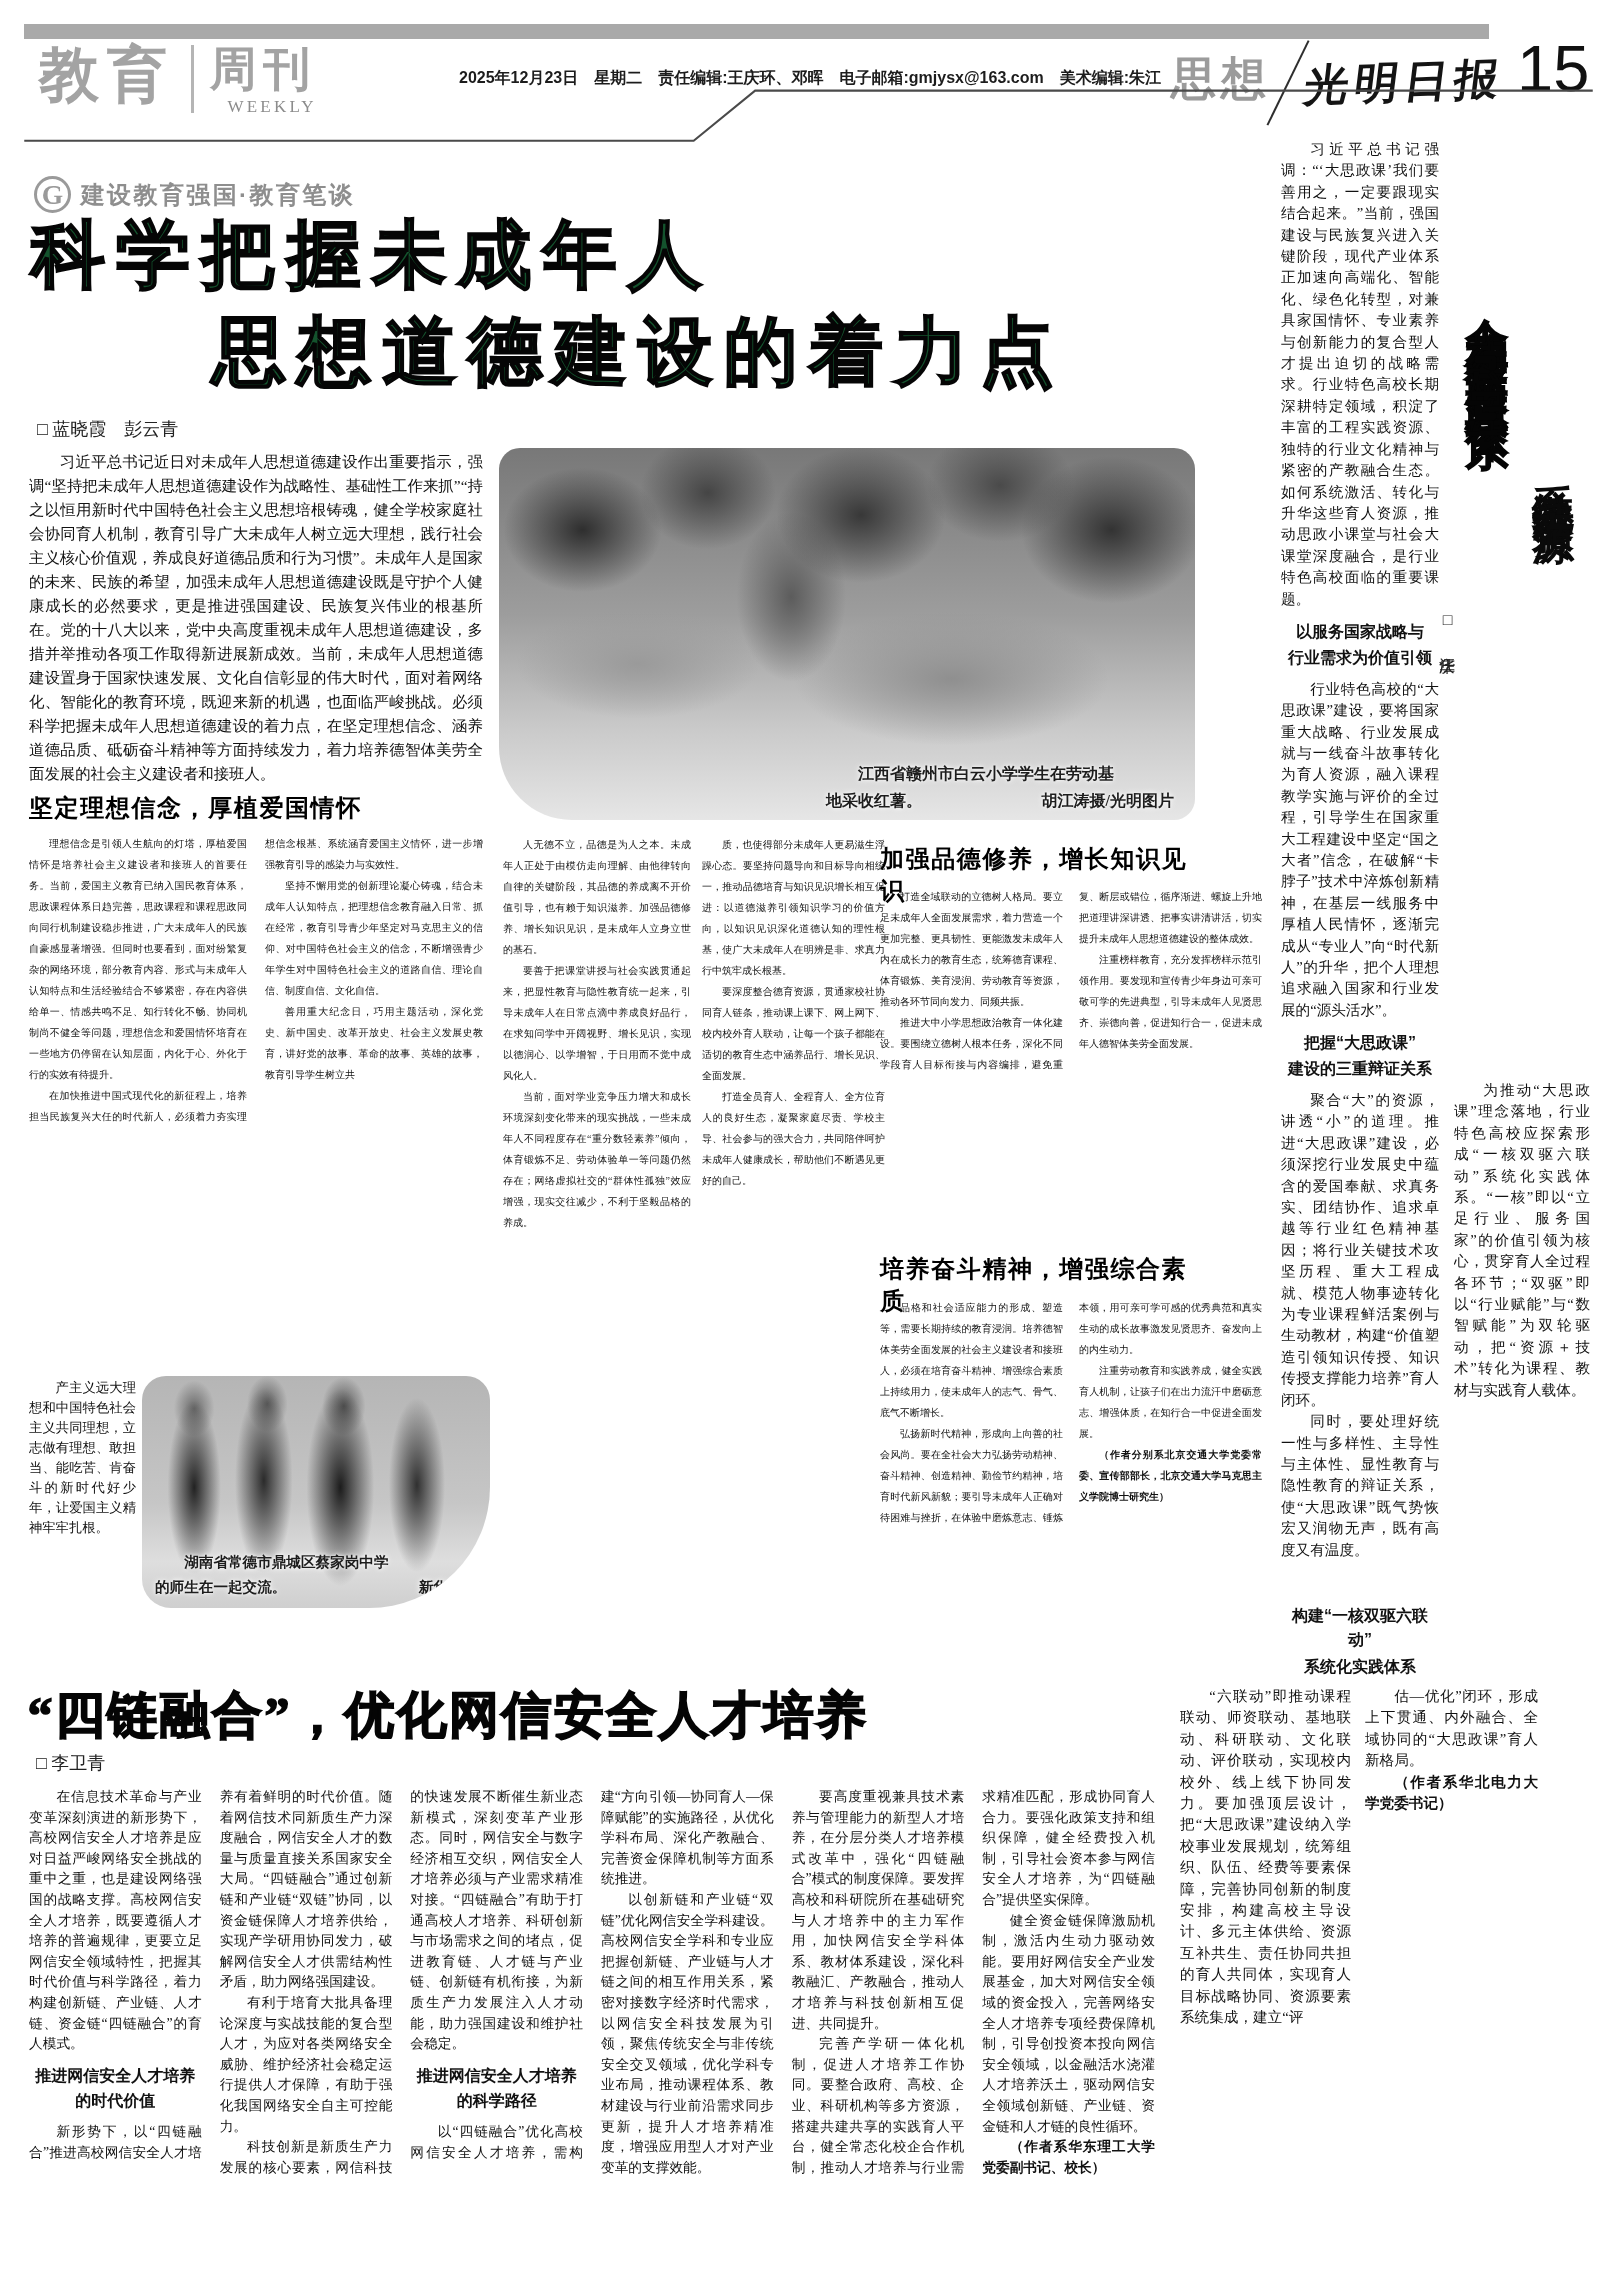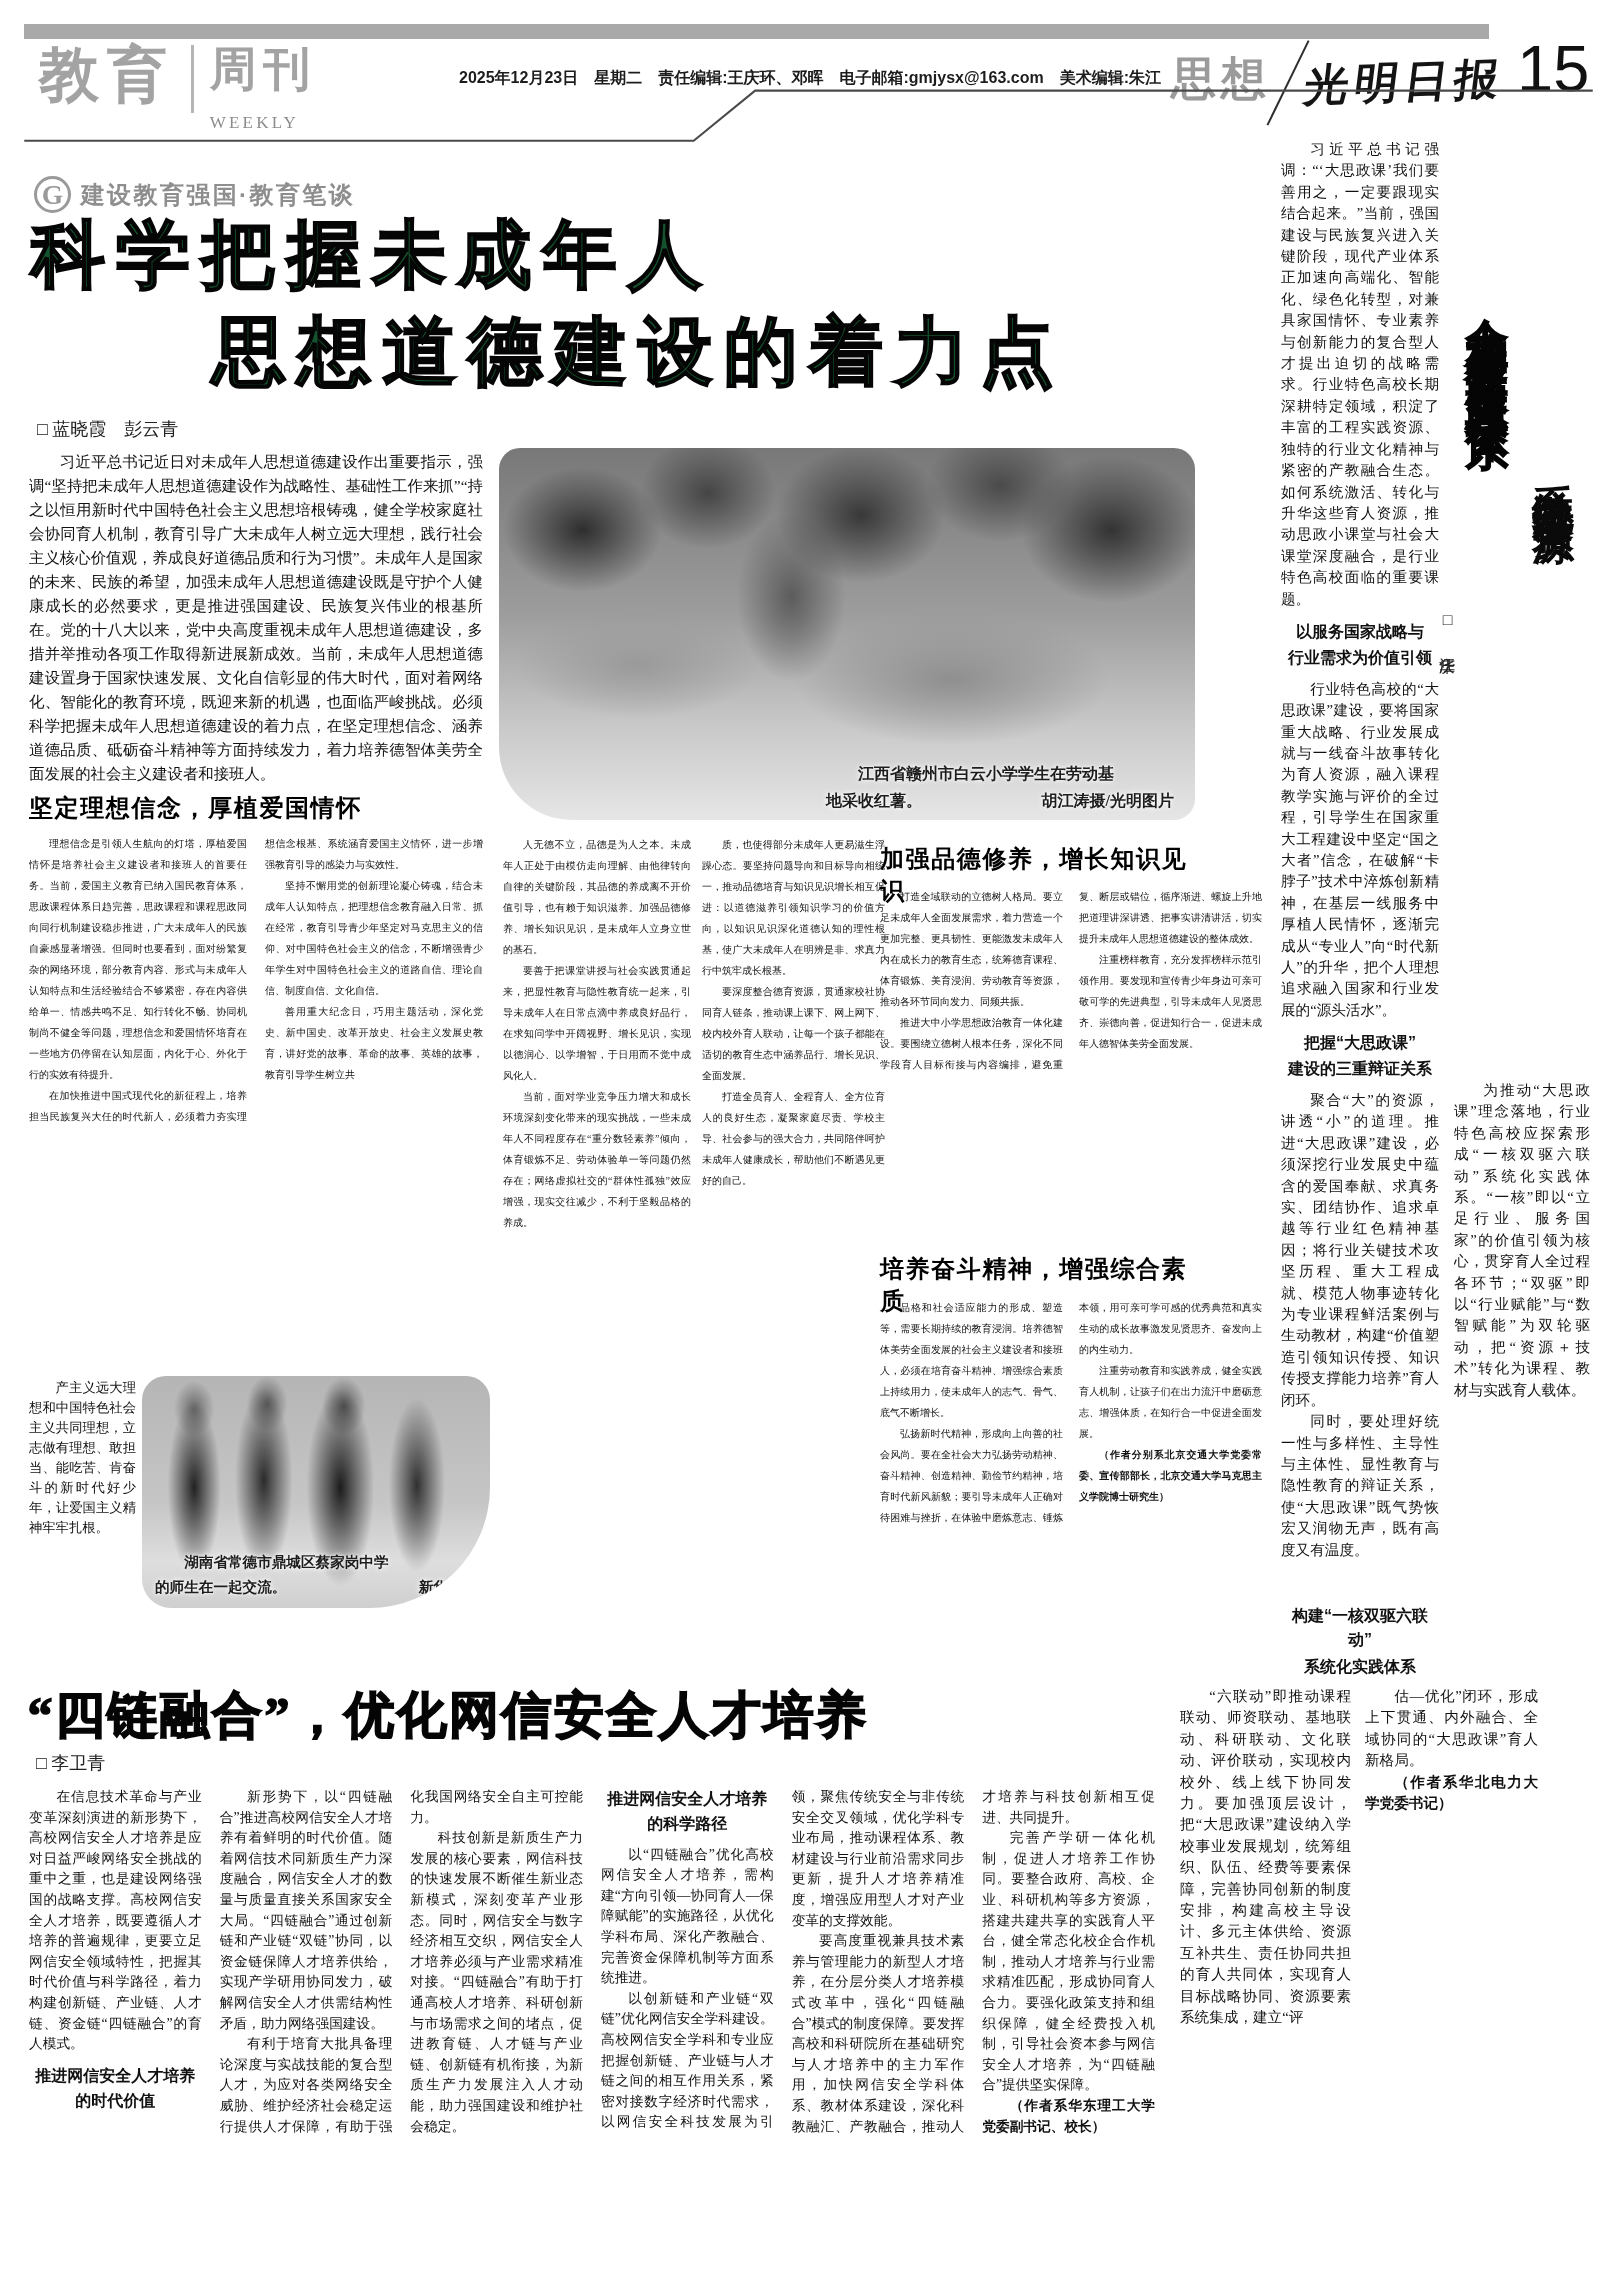--- a/index.html
+++ b/index.html
@@ -5,21 +5,21 @@
   html,body{margin:0;padding:0;background:#e8e8e4;}
   #page{position:relative;width:1617px;height:2295px;background:#ffffff;overflow:hidden;
         font-family:"Liberation Serif","DejaVu Serif",serif;color:#111;}
   [data-name]{box-sizing:border-box;}
   
   .graybar{position:absolute;left:24px;top:24px;width:1465px;height:14.6px;background:#a9a9a9;}
   .brand{position:absolute;left:39px;top:45px;display:flex;align-items:flex-start;gap:13px;}
   .brand-main{font-family:"Liberation Sans",sans-serif;font-weight:700;font-size:60px;line-height:1;
               color:#a3a3a3;letter-spacing:8px;}
   .brand-div{width:2.4px;height:68px;background:#b5b5b5;margin:0 3.2px;}
-  .brand-right{display:flex;flex-direction:column;align-items:flex-start;gap:16px;}
+  .brand-right{display:flex;flex-direction:column;align-items:flex-end;}
   .brand-sub{font-family:"Liberation Sans",sans-serif;font-weight:700;font-size:47px;line-height:1;
              color:#a3a3a3;letter-spacing:6.5px;}
   .brand-weekly{font-family:"Liberation Serif",serif;font-size:17px;letter-spacing:3.2px;color:#8c8c8c;margin-top:4.9px;}
   .dateline{position:absolute;left:459px;top:68px;font-family:"Liberation Sans",sans-serif;
             font-weight:700;font-size:16px;color:#1c1c1c;white-space:nowrap;}
   .edition{position:absolute;left:1171px;top:49px;font-family:"Liberation Sans",sans-serif;
            font-weight:700;font-size:45px;color:#9b9b9b;letter-spacing:4.9px;}
   .slash{position:absolute;left:1287px;top:36px;width:2.4px;height:94px;background:#2e2e2e;transform:rotate(26deg);}
   .masthead{position:absolute;left:1305px;top:53px;font-size:44px;font-weight:700;letter-spacing:5.7px;
             transform:skewX(-9deg) rotate(-2deg);color:#141414;}
@@ -189,20 +189,21 @@
       <p class="para" data-name="paragraph">在信息技术革命与产业变革深刻演进的新形势下，高校网信安全人才培养是应对日益严峻网络安全挑战的重中之重，也是建设网络强国的战略支撑。高校网信安全人才培养，既要遵循人才培养的普遍规律，更要立足网信安全领域特性，把握其时代价值与科学路径，着力构建创新链、产业链、人才链、资金链“四链融合”的育人模式。</p>
       <div class="col-head" data-name="inline-subhead">推进网信安全人才培养的时代价值</div>
       <p class="para" data-name="paragraph">新形势下，以“四链融合”推进高校网信安全人才培养有着鲜明的时代价值。随着网信技术同新质生产力深度融合，网信安全人才的数量与质量直接关系国家安全大局。“四链融合”通过创新链和产业链“双链”协同，以资金链保障人才培养供给，实现产学研用协同发力，破解网信安全人才供需结构性矛盾，助力网络强国建设。</p>
       <p class="para" data-name="paragraph">有利于培育大批具备理论深度与实战技能的复合型人才，为应对各类网络安全威胁、维护经济社会稳定运行提供人才保障，有助于强化我国网络安全自主可控能力。</p>
       <p class="para" data-name="paragraph">科技创新是新质生产力发展的核心要素，网信科技的快速发展不断催生新业态新模式，深刻变革产业形态。同时，网信安全与数字经济相互交织，网信安全人才培养必须与产业需求精准对接。“四链融合”有助于打通高校人才培养、科研创新与市场需求之间的堵点，促进教育链、人才链与产业链、创新链有机衔接，为新质生产力发展注入人才动能，助力强国建设和维护社会稳定。</p>
       <div class="col-head" data-name="inline-subhead">推进网信安全人才培养的科学路径</div>
       <p class="para" data-name="paragraph">以“四链融合”优化高校网信安全人才培养，需构建“方向引领—协同育人—保障赋能”的实施路径，从优化学科布局、深化产教融合、完善资金保障机制等方面系统推进。</p>
       <p class="para" data-name="paragraph">以创新链和产业链“双链”优化网信安全学科建设。高校网信安全学科和专业应把握创新链、产业链与人才链之间的相互作用关系，紧密对接数字经济时代需求，以网信安全科技发展为引领，聚焦传统安全与非传统安全交叉领域，优化学科专业布局，推动课程体系、教材建设与行业前沿需求同步更新，提升人才培养精准度，增强应用型人才对产业变革的支撑效能。</p>
       <p class="para" data-name="paragraph">要高度重视兼具技术素养与管理能力的新型人才培养，在分层分类人才培养模式改革中，强化“四链融合”模式的制度保障。要发挥高校和科研院所在基础研究与人才培养中的主力军作用，加快网信安全学科体系、教材体系建设，深化科教融汇、产教融合，推动人才培养与科技创新相互促进、共同提升。</p>
       <p class="para" data-name="paragraph">完善产学研一体化机制，促进人才培养工作协同。要整合政府、高校、企业、科研机构等多方资源，搭建共建共享的实践育人平台，健全常态化校企合作机制，推动人才培养与行业需求精准匹配，形成协同育人合力。要强化政策支持和组织保障，健全经费投入机制，引导社会资本参与网信安全人才培养，为“四链融合”提供坚实保障。</p>
+      <p class="para" data-name="paragraph">健全资金链保障激励机制，激活内生动力驱动效能。要用好网信安全产业发展基金，加大对网信安全领域的资金投入，完善网络安全人才培养专项经费保障机制，引导创投资本投向网信安全领域，以金融活水浇灌人才培养沃土，驱动网信安全领域创新链、产业链、资金链和人才链的良性循环。</p>
       <p class="para credit" data-name="author-credit">（作者系华东理工大学党委副书记、校长）</p>
     </div>
 
   <div class="r-kicker v-text" data-name="right-kicker-vertical">系统激活育人资源</div>
   <div class="r-title v-text" data-name="right-headline-vertical">合力构建行业高校『大思政课』体系</div>
   <div class="r-byline v-text" data-name="right-byline">□ 汪庆华</div>
 
   <div class="bodycol textcol r-body" style="left:1281px;top:139px;width:158px;height:1447px;" data-name="right-column-left">
       <p class="para" data-name="paragraph">习近平总书记强调：“‘大思政课’我们要善用之，一定要跟现实结合起来。”当前，强国建设与民族复兴进入关键阶段，现代产业体系正加速向高端化、智能化、绿色化转型，对兼具家国情怀、专业素养与创新能力的复合型人才提出迫切的战略需求。行业特色高校长期深耕特定领域，积淀了丰富的工程实践资源、独特的行业文化精神与紧密的产教融合生态。如何系统激活、转化与升华这些育人资源，推动思政小课堂与社会大课堂深度融合，是行业特色高校面临的重要课题。</p>
       <div class="col-head" data-name="inline-subhead">以服务国家战略与</div>

